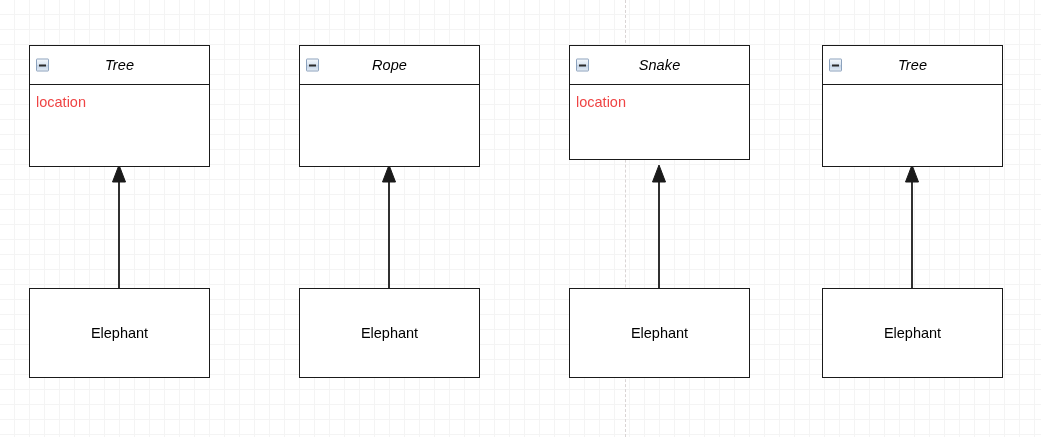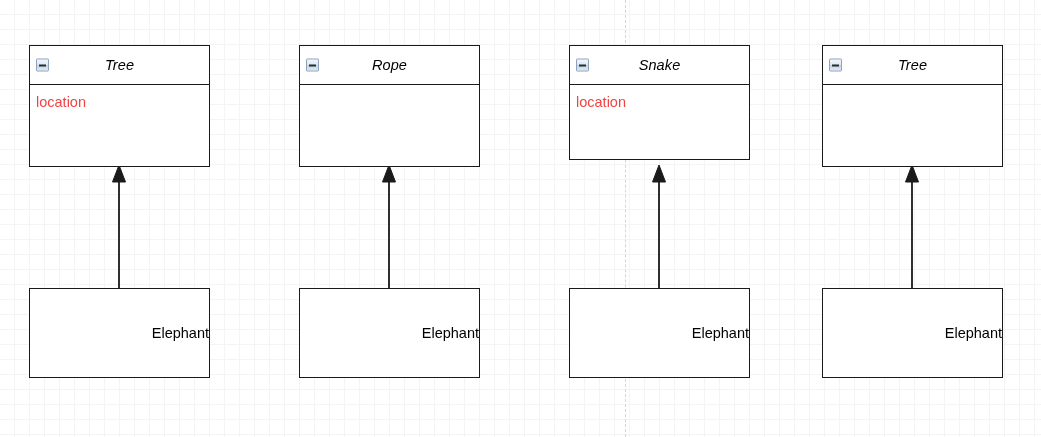--- a/index.html
+++ b/index.html
@@ -110,21 +110,21 @@
   }
 
   
   .entity-box {
     position: absolute;
     box-sizing: border-box;
     background: #ffffff;
     border: 1.6px solid #1a1a1a;
     display: flex;
     align-items: center;
-    justify-content: flex-end;
+    justify-content: center;
   }
   .entity-label {
     font-size: 14.5px;
     color: #000000;
     line-height: 1;
   }
 
   
   .connector {
     position: absolute;

